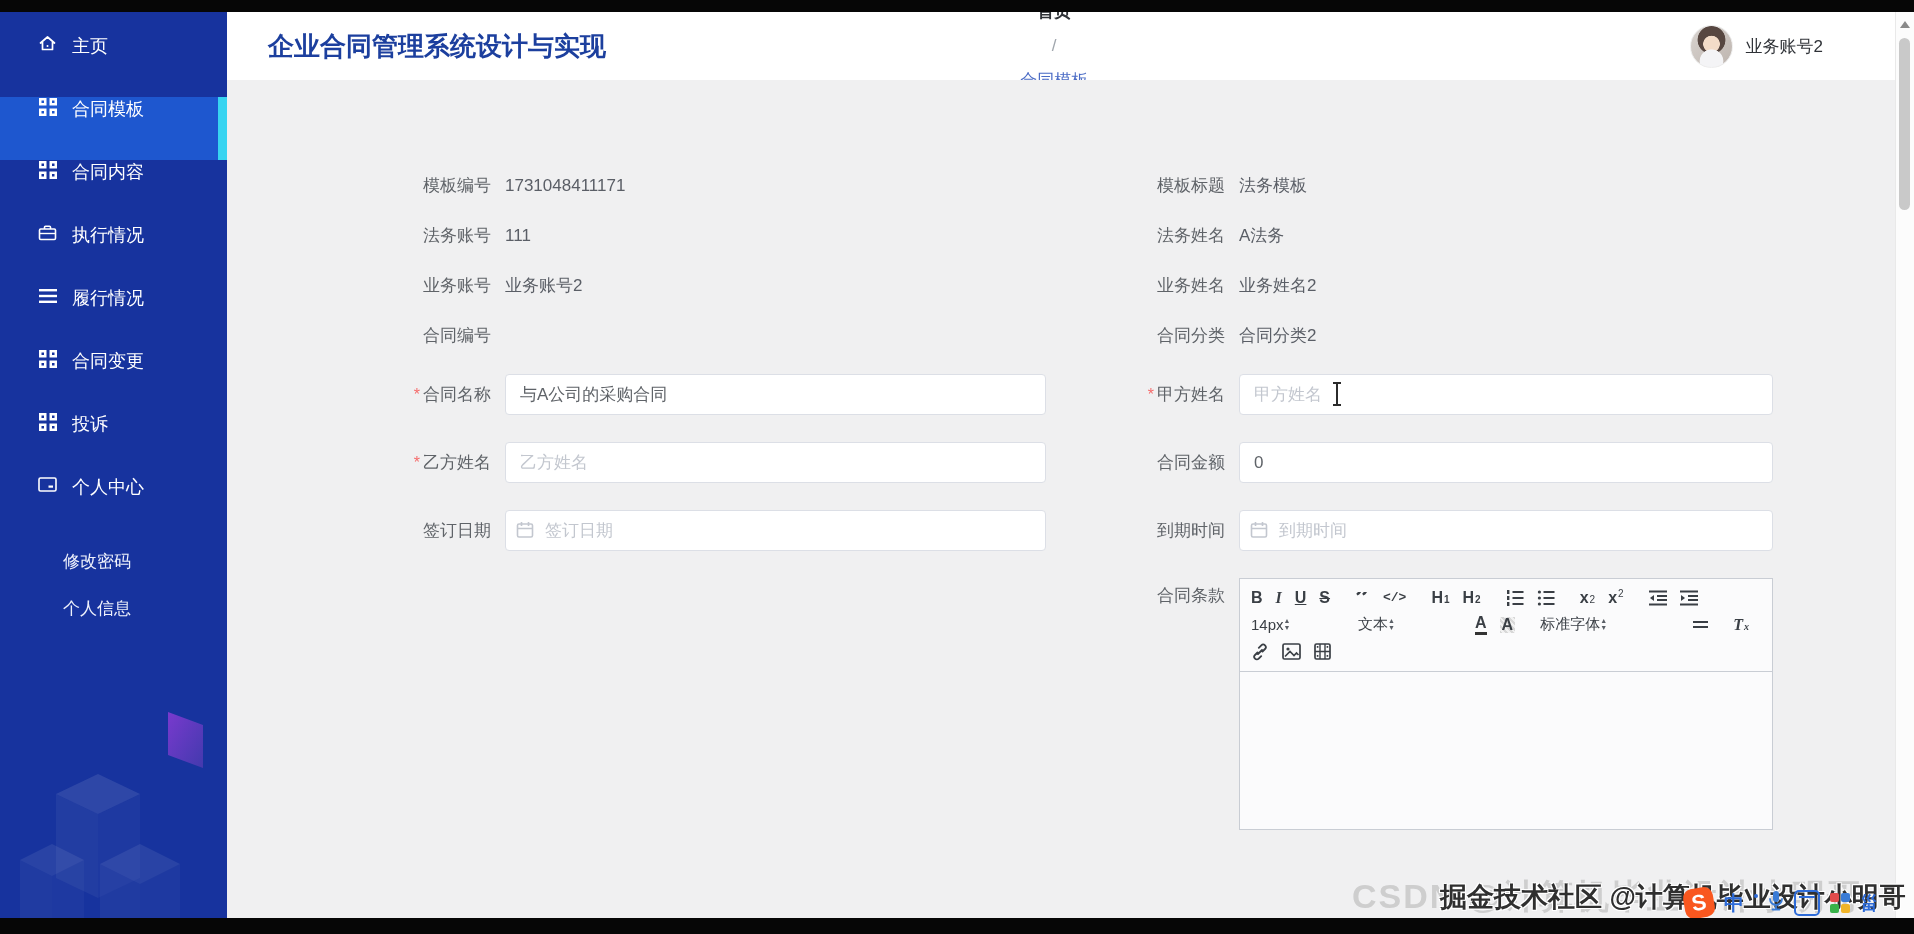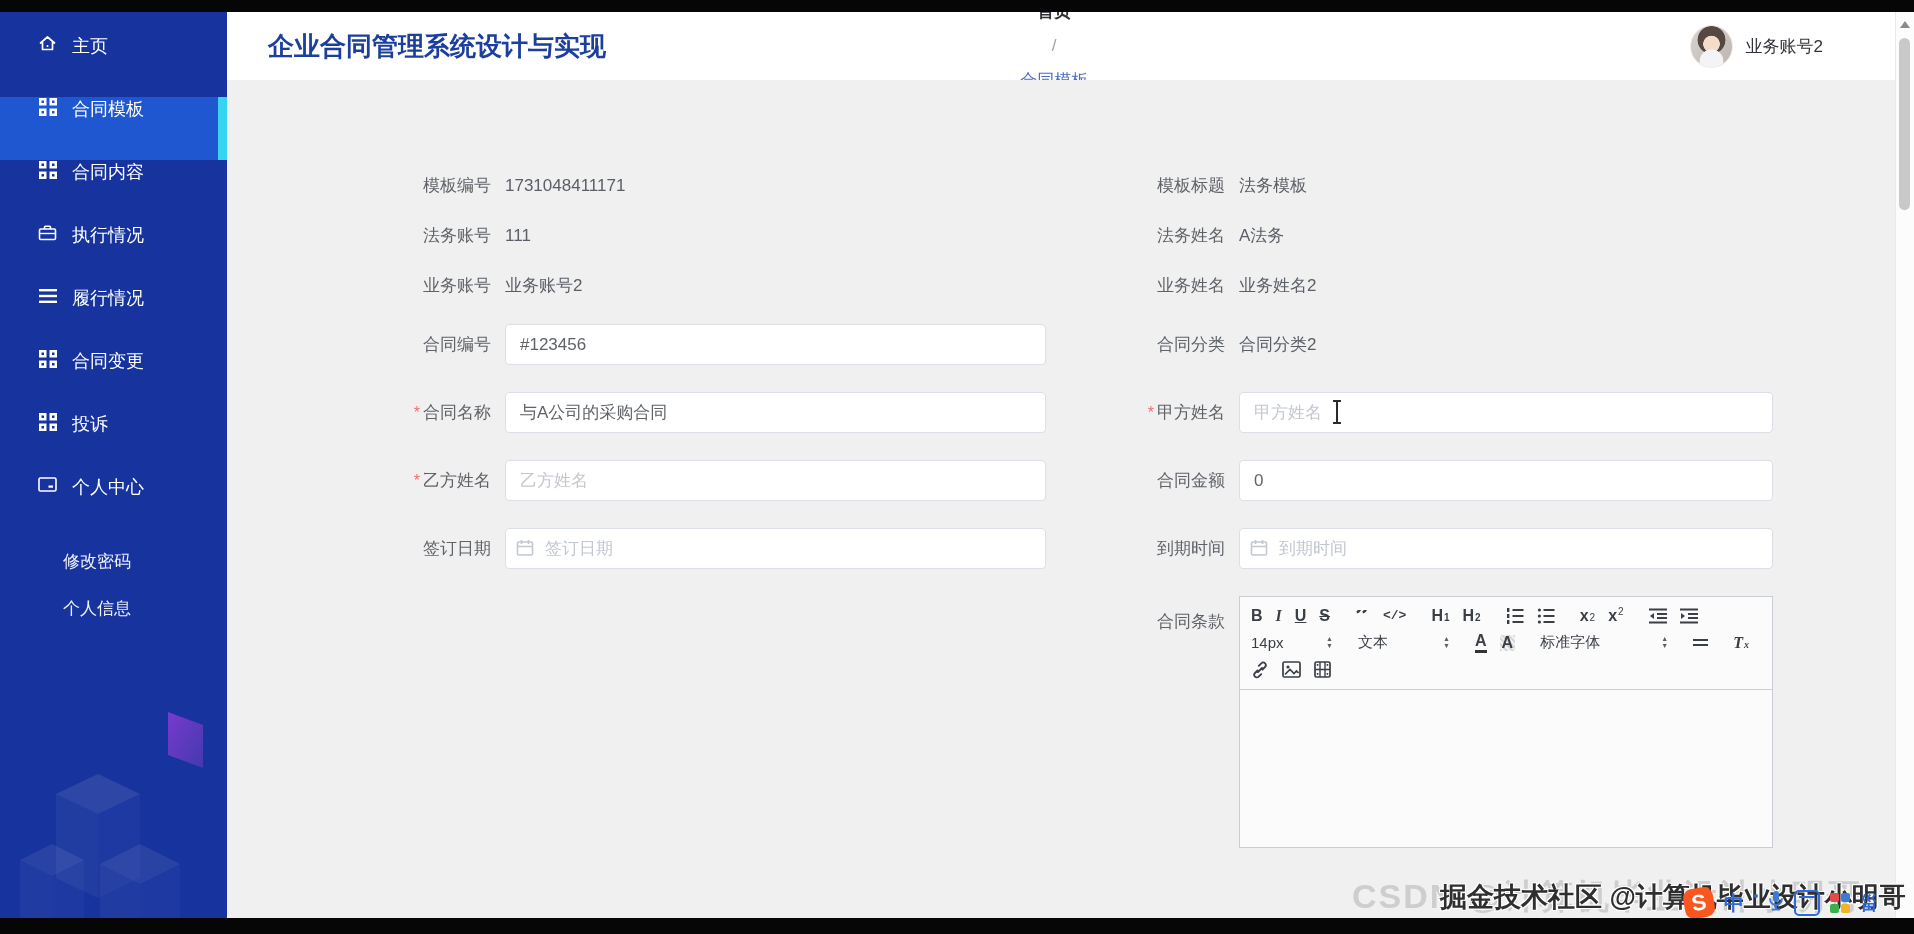--- a/index.html
+++ b/index.html
@@ -54,37 +54,37 @@
              font-family:"Liberation Sans","DejaVu Sans",sans-serif;}
   input.real::placeholder{color:#c3c7cf;}
   input.withicon{padding-left:39px;}
   .dicon{position:absolute;left:11px;top:11px;pointer-events:none;}
   .ibeam{position:absolute;left:97px;top:9px;width:2px;height:22px;background:#2b2b2b;}
   .ibeam::before,.ibeam::after{content:"";position:absolute;left:-3px;width:8px;height:2px;background:#2b2b2b;}
   .ibeam::before{top:-1px;} .ibeam::after{bottom:-1px;}
 
   
   .frow.edrow{margin-top:25px;align-items:flex-start;}
-  .edlabel-off{margin-top:14px;}
+  .edlabel-off{margin-top:6px;}
   .edbox{width:534px;height:252px;border:1px solid #c9cdd4;background:#fbfbfc;box-sizing:border-box;flex:none;}
   .edtool{border-bottom:1px solid #c9cdd4;padding:5px 11px 6px;}
   .trow{display:flex;align-items:center;height:27px;gap:13px;color:#3a3f45;}
   .tbtn{display:inline-flex;align-items:center;font-size:16px;color:#3a3f45;cursor:pointer;line-height:1;}
   .tbtn sub{font-size:10px;margin-left:1px;transform:translateY(2px);}
   .tbtn sup{font-size:10px;margin-left:1px;transform:translateY(-4px);}
   .g{margin-left:12px;}
   .b{font-weight:700;}
   .it{font-style:italic;font-family:"Liberation Serif",serif;font-weight:600;}
   .un{text-decoration:underline;font-weight:600;}
   .st{text-decoration:line-through;font-weight:600;}
   .quote{font-family:"DejaVu Serif",serif;font-size:26px;font-weight:700;height:12px;line-height:22px;overflow:hidden;}
   .code{font-family:"Liberation Mono",monospace;font-size:13px;font-weight:700;}
   .hh{font-weight:700;}
   .updown{display:inline-flex;flex-direction:column;font-size:7px;color:#5a5f66;line-height:0.9;}
-  .sel{display:inline-flex;align-items:center;justify-content:space-between;cursor:pointer;}
+  .sel{display:inline-flex;align-items:center;cursor:pointer;}
   .sel .seltext{font-size:15px;color:#3a3f45;}
   .colorA{font-weight:700;border-bottom:3px solid #333;padding-bottom:1px;}
   .bgA{font-weight:700;padding:0 2px;background:repeating-linear-gradient(45deg,#d8d8d8 0 2px,#f2f2f2 2px 4px);}
   .cleanT{font-family:"Liberation Serif",serif;font-style:italic;font-weight:700;}
   .alines{display:inline-flex;flex-direction:column;gap:3px;cursor:pointer;}
   .alines i{display:block;height:2px;background:#3a3f45;}
   .alines .l1{width:15px;} .alines .l2{width:15px;}
 
   
   .vscroll{width:18px;flex:none;background:#fcfcfc;border-left:1px solid #e9e9e9;position:relative;}
@@ -310,23 +310,20 @@
           </div>
           <div class="cell cell-r">
             <span class="flabel">业务姓名</span>
             <span class="fval">业务姓名2</span>
           </div>
         </div>
 
         <div class="frow">
           <div class="cell cell-l">
             <span class="flabel">合同编号</span>
-            <span class="inwrap">
-              <input class="real" type="text" value="#123456" style="">
-            </span>
           </div>
           <div class="cell cell-r">
             <span class="flabel">合同分类</span>
             <span class="fval">合同分类2</span>
           </div>
         </div>
 
         <div class="frow">
           <div class="cell cell-l">
             <span class="flabel"><span class="req">*</span><span>合同名称</span></span>

